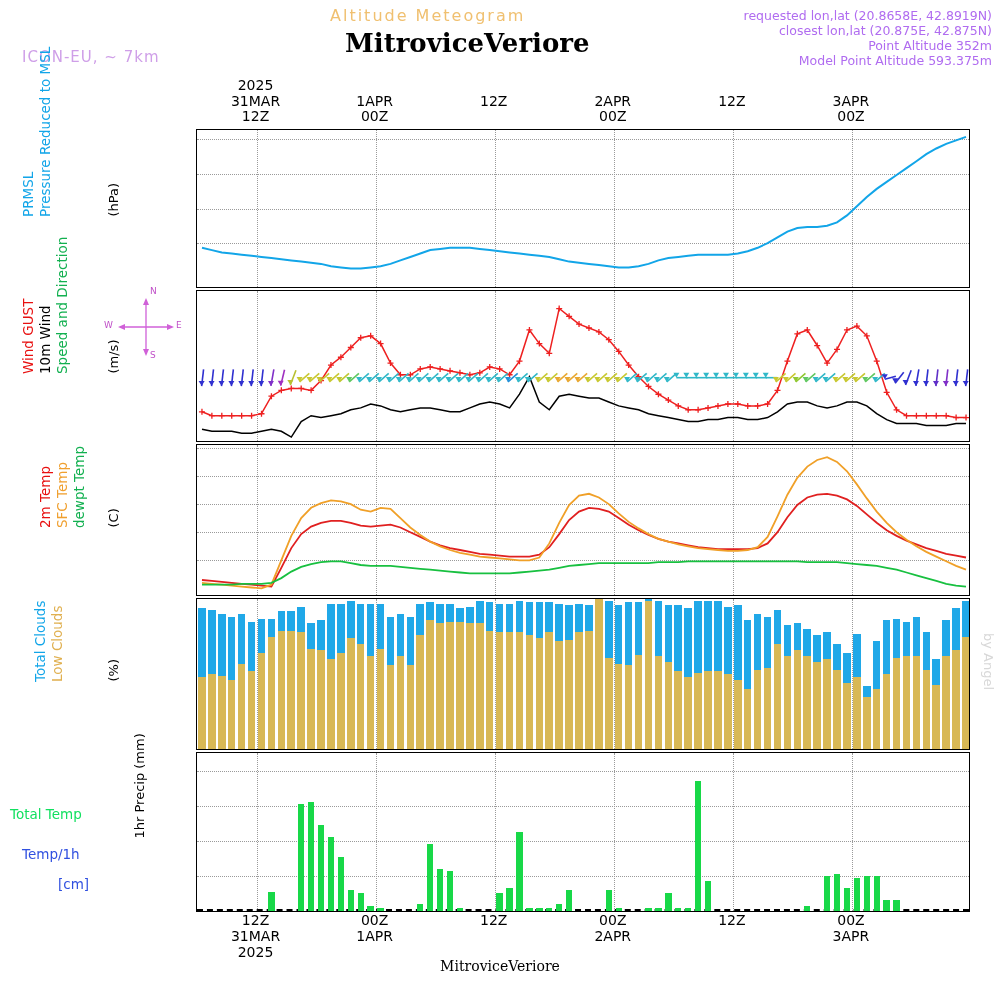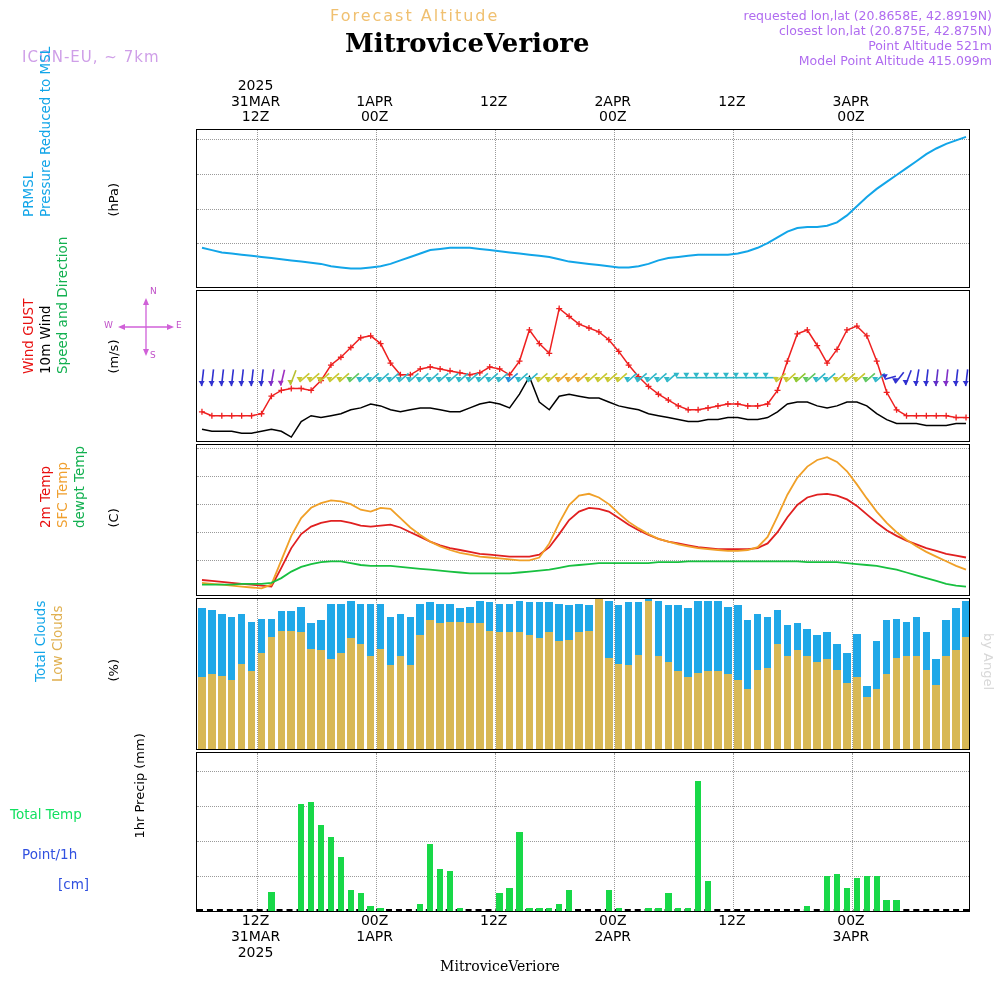--- a/index.html
+++ b/index.html
@@ -33,28 +33,28 @@
   #botaxis .tl{position:absolute;text-align:center;font-size:14px;color:#000;line-height:16px;}
   #xlabel{left:0;top:958px;width:1000px;text-align:center;font-size:14px;font-family:"DejaVu Serif",serif;color:#000;}
 
   
   #windrose{left:106px;top:288px;width:80px;height:78px;font-size:9px;color:#e060d0;}
   #windrose .r{position:absolute;color:#c050c8;}
 </style>
 </head>
 <body>
 
-<div class="abs nosel" id="title-forecast">Forecast Altitude</div>
+<div class="abs nosel" id="title-forecast">Altitude Meteogram</div>
 <div class="abs nosel" id="title-station">MitroviceVeriore</div>
 <div class="abs nosel" id="model-label">ICON-EU, ~ 7km</div>
 <div class="abs nosel" id="meta-block">
   <div>requested lon,lat (20.8658E, 42.8919N)</div>
   <div>closest lon,lat (20.875E, 42.875N)</div>
-  <div>Point Altitude 521m</div>
-  <div>Model Point Altitude 415.099m</div>
+  <div>Point Altitude 352m</div>
+  <div>Model Point Altitude 593.375m</div>
 </div>
 <div class="abs nosel" id="byangel">by Angel</div>
 
 <div class="abs nosel" id="topaxis">
     <div class="tl" style="left: 215.538px; top: 0px; width: 80px;">2025</div>
     <div class="tl" style="left: 210.538px; top: 16px; width: 90px;">
       <div>31MAR</div>
       <div>12Z</div>
     </div>
     <div class="tl" style="left: 329.615px; top: 16px; width: 90px;">
@@ -797,15 +797,15 @@
 <div class="side-label nosel" style="color: rgb(18, 176, 80); left: 62px; top: 366px; width: 0px; text-align: center; white-space: nowrap;">Speed and Direction</div>
 <div class="axis-title nosel" style="left: 113px; top: 366px; width: 0px; text-align: center;">(m/s)</div>
 <div class="side-label nosel" style="color: rgb(232, 16, 16); left: 45px; top: 520px; width: 0px; text-align: center; white-space: nowrap;">2m Temp</div>
 <div class="side-label nosel" style="color: rgb(240, 160, 48); left: 62px; top: 520px; width: 0px; text-align: center; white-space: nowrap;">SFC Temp</div>
 <div class="side-label nosel" style="color: rgb(18, 176, 80); left: 79px; top: 520px; width: 0px; text-align: center; white-space: nowrap;">dewpt Temp</div>
 <div class="axis-title nosel" style="left: 113px; top: 520px; width: 0px; text-align: center;">(C)</div>
 <div class="side-label nosel" style="color: rgb(18, 165, 232); left: 40px; top: 674px; width: 0px; text-align: center; white-space: nowrap;">Total Clouds</div>
 <div class="side-label nosel" style="color: rgb(224, 176, 80); left: 57px; top: 674px; width: 0px; text-align: center; white-space: nowrap;">Low Clouds</div>
 <div class="axis-title nosel" style="left: 113px; top: 674px; width: 0px; text-align: center;">(%)</div>
 <div class="abs nosel" style="left: 10px; top: 806px; font-size: 13.5px; color: rgb(18, 224, 96);">Total  Temp</div>
-<div class="abs nosel" style="left: 22px; top: 846px; font-size: 13.5px; color: rgb(48, 80, 224);">Point/1h</div>
+<div class="abs nosel" style="left: 22px; top: 846px; font-size: 13.5px; color: rgb(48, 80, 224);">Temp/1h</div>
 <div class="abs nosel" style="left: 58px; top: 876px; font-size: 13.5px; color: rgb(48, 80, 224);">[cm]</div>
 <div class="axis-title nosel" style="left: 139px; top: 831px; width: 0px; text-align: center;">1hr Precip (mm)</div>
 
 </body></html>

